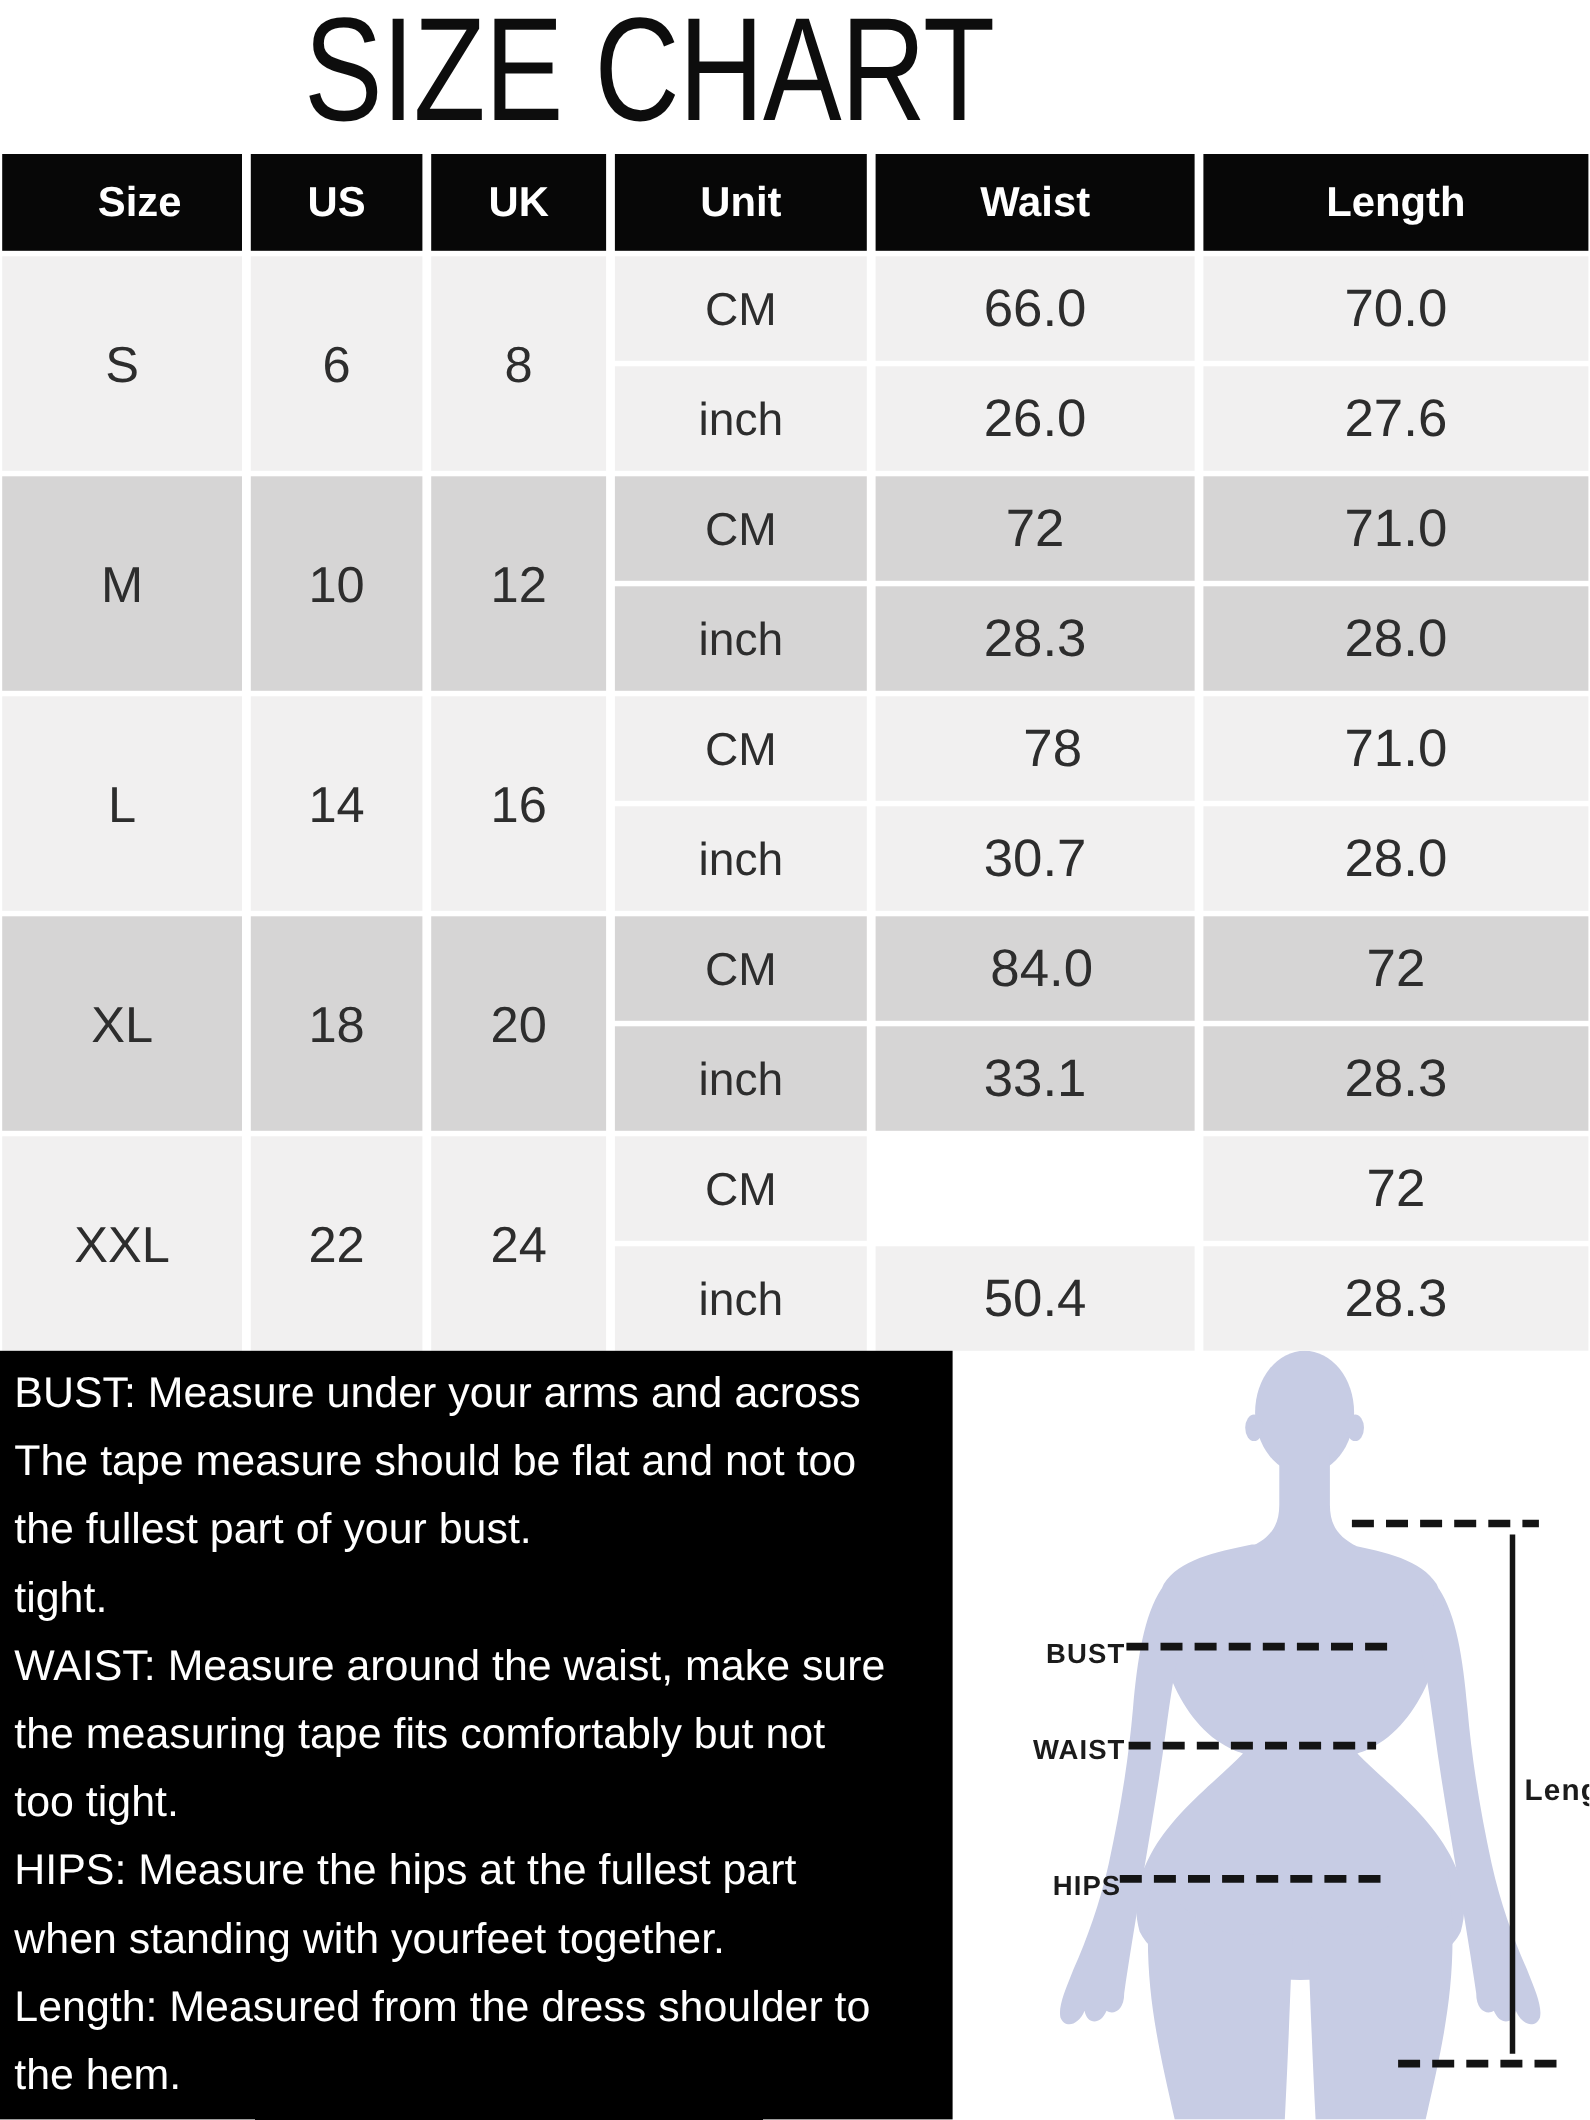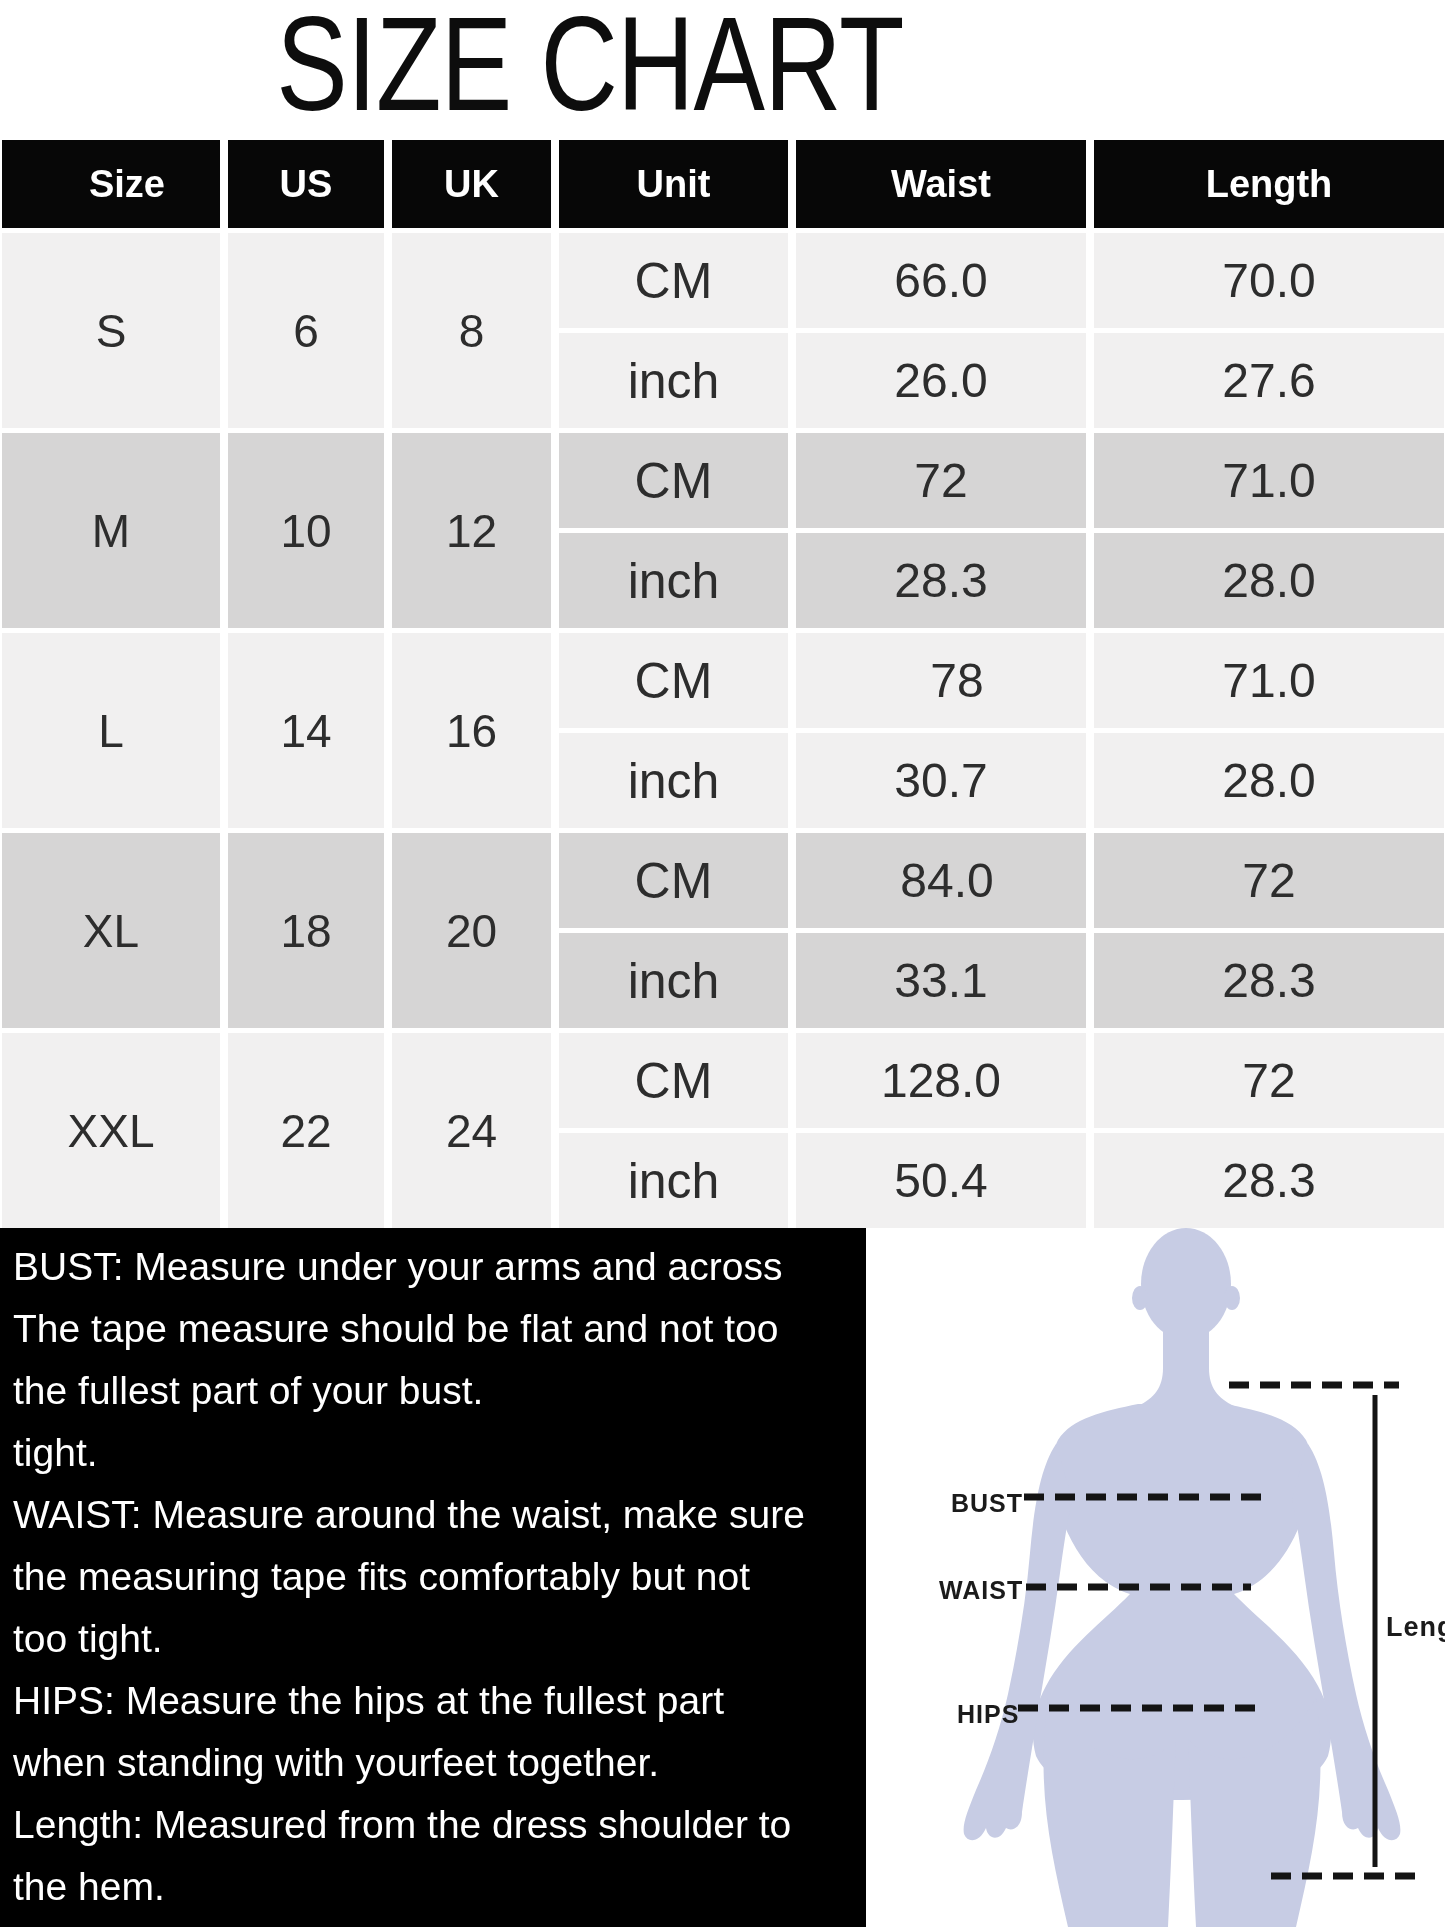--- a/index.html
+++ b/index.html
@@ -16,21 +16,21 @@
   .size-table{position:absolute;left:2px;top:140px;width:1442px;
               display:grid;
               grid-template-columns:218px 156px 159px 229px 290px 350px;
               grid-template-rows:88px repeat(10,95px);
               column-gap:8px;row-gap:5px;}
   .cell{display:flex;align-items:center;justify-content:center;
         color:#2d2d2d;font-size:48px;}
   .cell.th{background:#070707;color:#ffffff;font-weight:700;font-size:38px;}
   .cell.light{background:#f1f0f0;}
   .cell.dark{background:#d6d5d5;}
-  .cell.unit{font-size:50px;}
+  .cell.unit{font-size:42px;}
   .cell.sizecol{font-size:46px;}
 
   
   .instructions{position:absolute;left:0;top:1228px;width:866px;height:699px;
                 background:#000000;box-sizing:border-box;padding:8px 0 0 13px;}
   .instructions .line{display:block;color:#ffffff;font-size:39px;line-height:62px;
                       white-space:nowrap;font-weight:400;}
 
   
   .figure-panel{position:absolute;left:900px;top:1228px;width:579px;height:699px;background:#ffffff;font-weight:bold;}
@@ -84,21 +84,20 @@
       <div class="cell dark unit" style="grid-area: 8 / 4;">CM</div>
       <div class="cell dark" style="grid-area: 8 / 5; padding-left: 12px;">84.0</div>
       <div class="cell dark" style="grid-area: 8 / 6;">72</div>
       <div class="cell dark unit" style="grid-area: 9 / 4;">inch</div>
       <div class="cell dark" style="grid-area: 9 / 5;">33.1</div>
       <div class="cell dark" style="grid-area: 9 / 6;">28.3</div>
       <div class="cell light sizecol" style="grid-area: 10 / 1 / span 2;">XXL</div>
       <div class="cell light sizecol" style="grid-area: 10 / 2 / span 2;">22</div>
       <div class="cell light sizecol" style="grid-area: 10 / 3 / span 2;">24</div>
       <div class="cell light unit" style="grid-area: 10 / 4;">CM</div>
-      <div class="cell light" style="grid-area: 10 / 5;">128.0</div>
       <div class="cell light" style="grid-area: 10 / 6;">72</div>
       <div class="cell light unit" style="grid-area: 11 / 4;">inch</div>
       <div class="cell light" style="grid-area: 11 / 5;">50.4</div>
       <div class="cell light" style="grid-area: 11 / 6;">28.3</div>
     </div>
 
   <div class="instructions">
       <span class="line">BUST: Measure under your arms and across</span>
       <span class="line">The tape measure should be flat and not too</span>
       <span class="line">the fullest part of your bust.</span>

